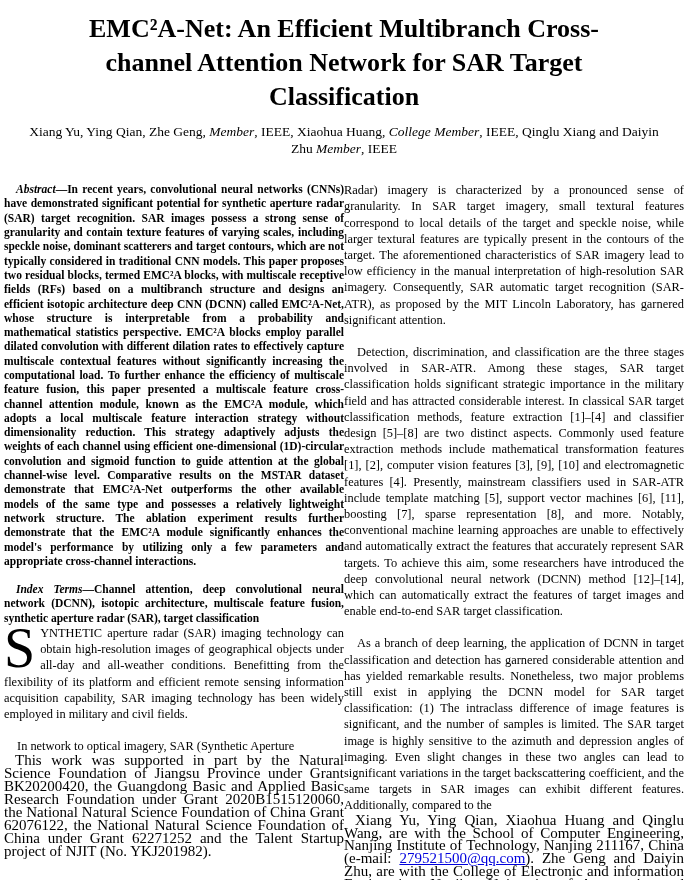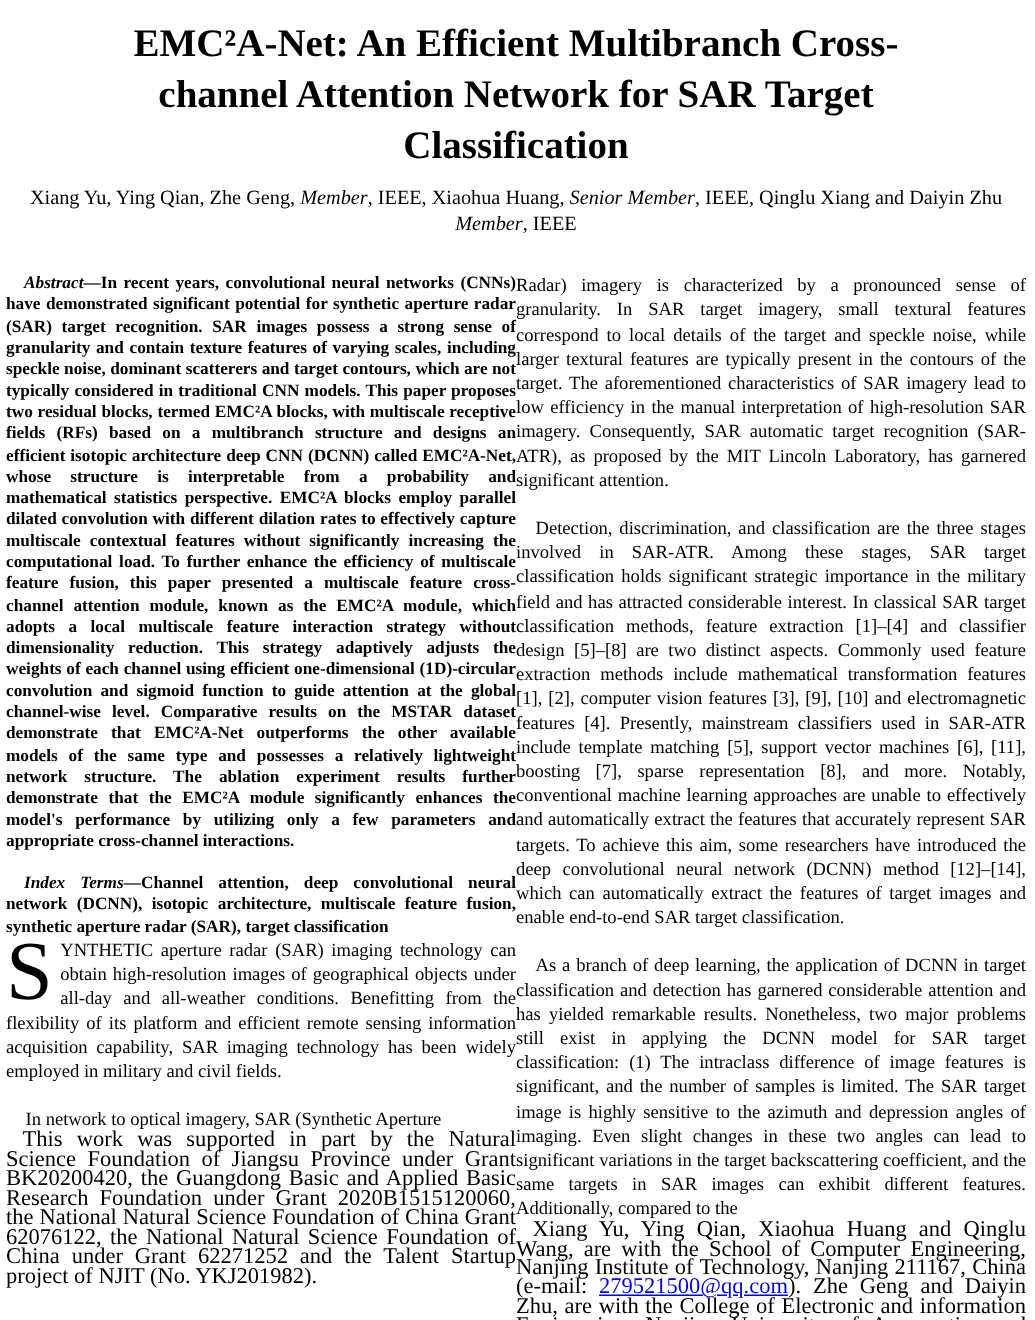--- a/index.html
+++ b/index.html
@@ -49,21 +49,21 @@
   .corr { font-style: italic; }
 </style>
 </head>
 <body>
 
 <div class="page">
 
   <h1 class="title">EMC²A-Net: An Efficient Multibranch Cross-channel Attention Network for SAR Target Classification</h1>
 
   <div class="authors">
-    <span>Xiang Yu, Ying Qian, Zhe Geng, </span><i>Member</i><span>, IEEE, Xiaohua Huang, </span><i>Senior Member</i><span>, IEEE, Qinglu Xiang and Daiyin Zhu </span><i>Member</i><span>, IEEE</span>
+    <span>Xiang Yu, Ying Qian, Zhe Geng, </span><i>Member</i><span>, IEEE, Xiaohua Huang, </span><i>College Member</i><span>, IEEE, Qinglu Xiang and Daiyin Zhu </span><i>Member</i><span>, IEEE</span>
   </div>
 
   <div class="columns">
 
     <div class="col">
       <p class="abstract">
         <span class="bi">Abstract</span><span>—In recent years, convolutional neural networks (CNNs) have demonstrated significant potential for synthetic aperture radar (SAR) target recognition. SAR images possess a strong sense of granularity and contain texture features of varying scales, including speckle noise, dominant scatterers and target contours, which are not typically considered in traditional CNN models. This paper proposes two residual blocks, termed EMC²A blocks, with multiscale receptive fields (RFs) based on a multibranch structure and designs an efficient isotopic architecture deep CNN (DCNN) called EMC²A-Net, whose structure is interpretable from a probability and mathematical statistics perspective. EMC²A blocks employ parallel dilated convolution with different dilation rates to effectively capture multiscale contextual features without significantly increasing the computational load. To further enhance the efficiency of multiscale feature fusion, this paper presented a multiscale feature cross-channel attention module, known as the EMC²A module, which adopts a local multiscale feature interaction strategy without dimensionality reduction. This strategy adaptively adjusts the weights of each channel using efficient one-dimensional (1D)-circular convolution and sigmoid function to guide attention at the global channel-wise level. Comparative results on the MSTAR dataset demonstrate that EMC²A-Net outperforms the other available models of the same type and possesses a relatively lightweight network structure. The ablation experiment results further demonstrate that the EMC²A module significantly enhances the model's performance by utilizing only a few parameters and appropriate cross-channel interactions.</span>
       </p>
       <p class="abstract index-terms">
         <span class="bi">Index Terms</span><span>—Channel attention, deep convolutional neural network (DCNN), isotopic architecture, multiscale feature fusion, synthetic aperture radar (SAR), target classification</span>

